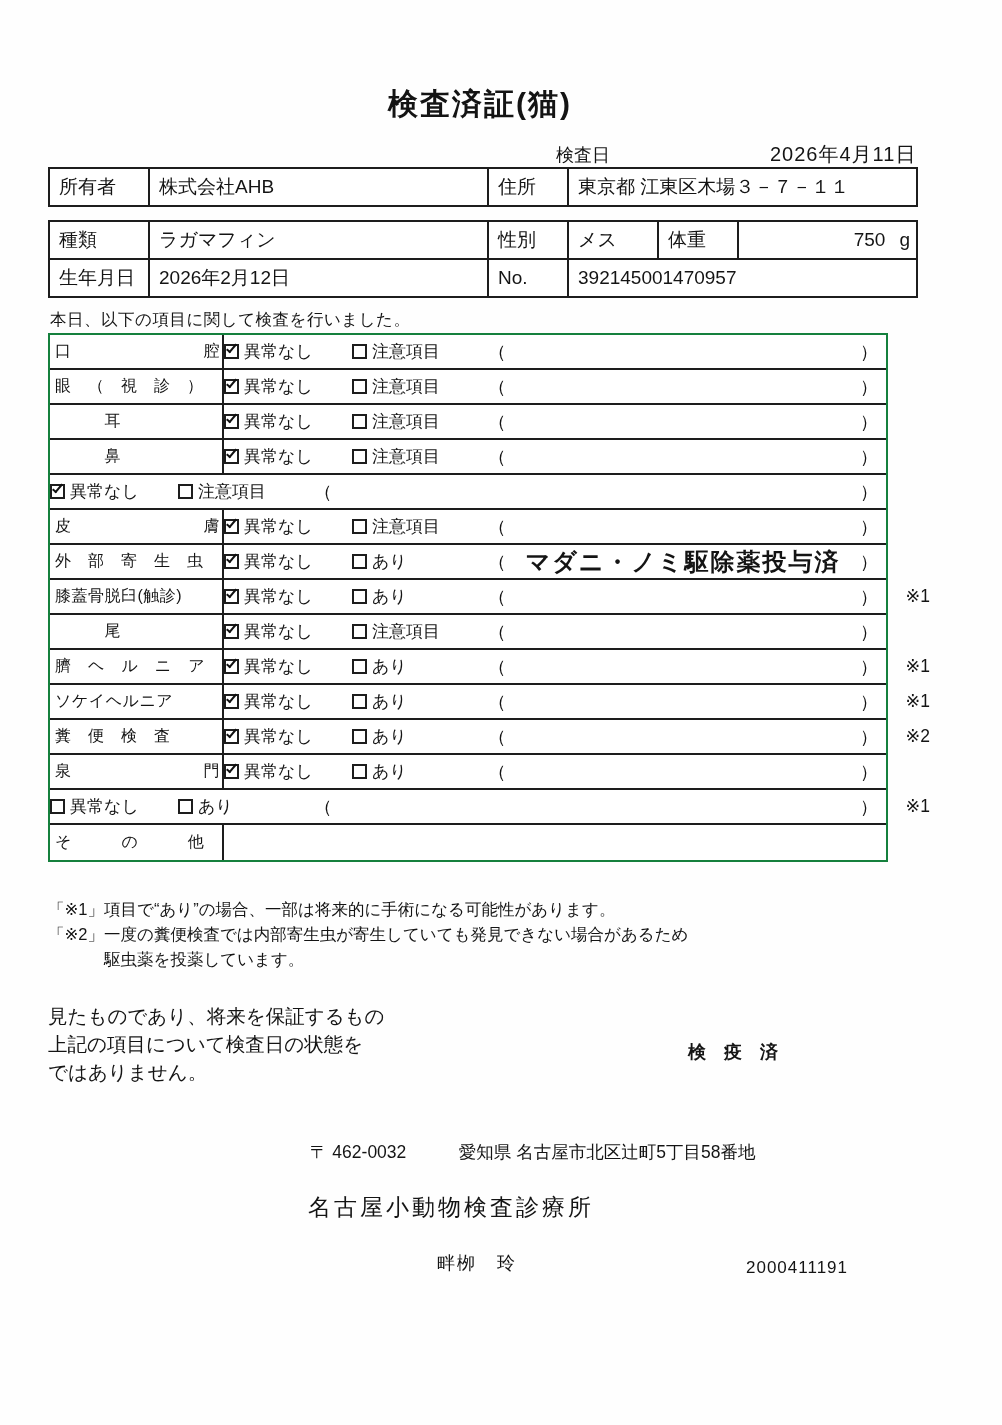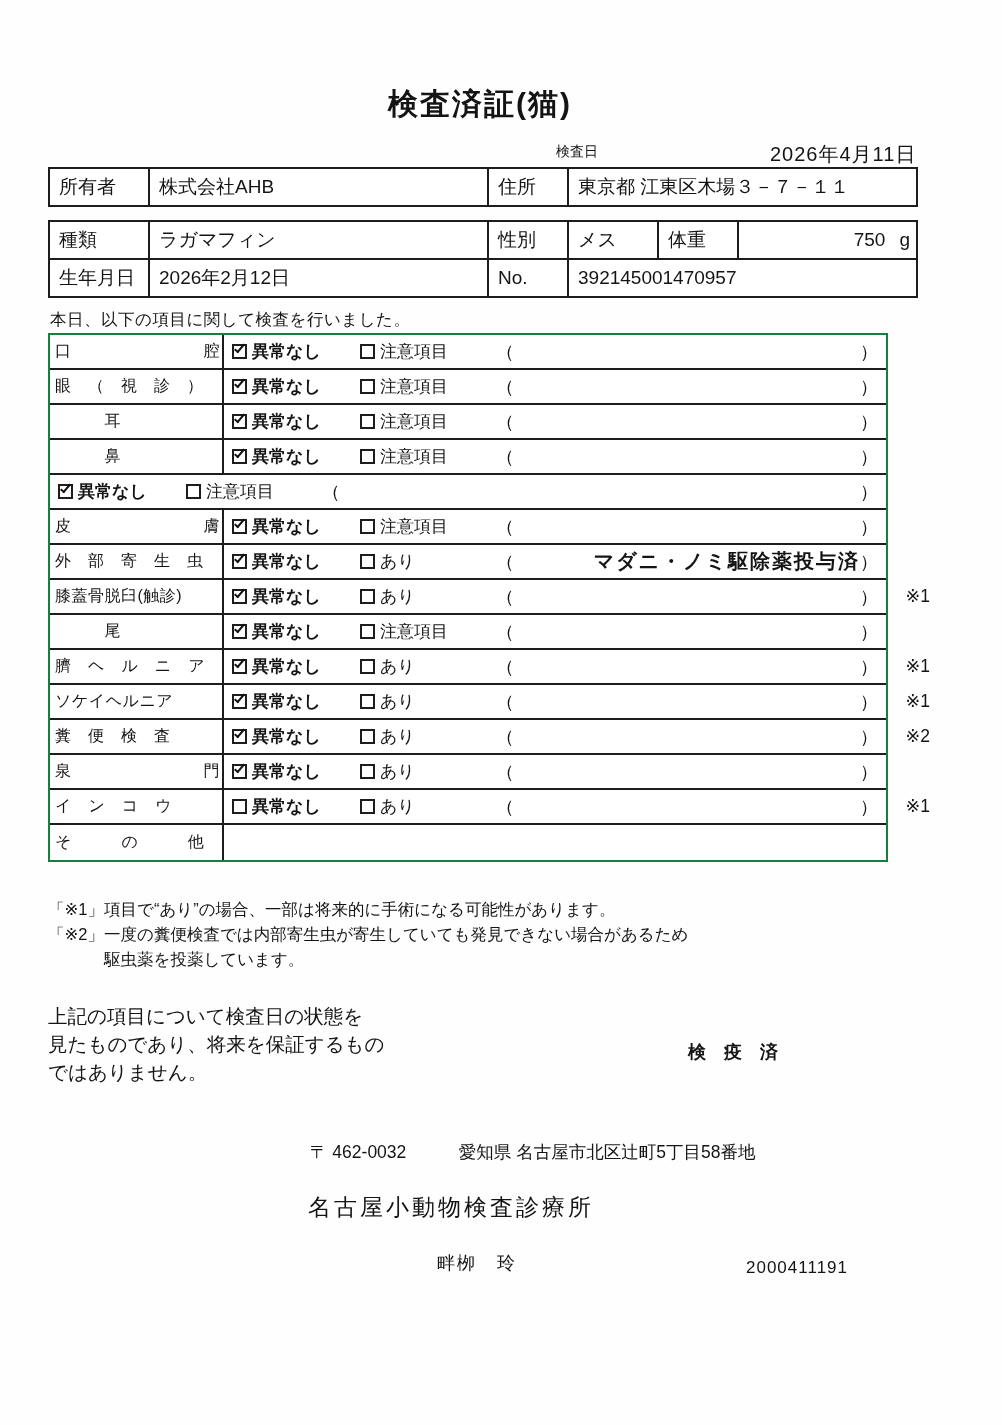--- a/index.html
+++ b/index.html
@@ -3,21 +3,21 @@
 <meta charset="utf-8">
 <style>
   * { margin:0; padding:0; box-sizing:border-box; }
   html,body { background:#ffffff; }
   body { font-family:"Liberation Sans","DejaVu Sans",sans-serif; color:#141414; }
   .page { position:relative; width:1002px; height:1425px; background:#fefefe; overflow:hidden; }
 
   .title { position:absolute; top:84px; left:0; width:960px; text-align:center;
            font-size:30px; font-weight:600; letter-spacing:2px; }
 
-  .date-label { position:absolute; left:556px; top:143px; font-size:14px; }
+  .date-label { position:absolute; left:556px; top:143px; font-size:18px; }
   .date-value { position:absolute; left:770px; top:141px; font-size:20px; letter-spacing:1px; }
 
   table.doc { border-collapse:collapse; table-layout:fixed; position:absolute; background:#fff; }
   table.doc td { border:2px solid #1d1d1d; padding:0 6px 0 9px; font-size:19px;
                  height:38px; vertical-align:middle; overflow:hidden; white-space:nowrap;margin-top:18px; }
   td.lbl { font-size:18px; }
   td.breed { font-size:15px; }
   td.weight { text-align:right; padding-right:24px; }
   td.weight .unit { margin-left:14px; }
   td.no-lbl { padding-left:20px; }
@@ -26,30 +26,30 @@
 
   .insp-table { position:absolute; left:48px; top:333px; width:840px;
                 border:2px solid #15803d; background:#fff; }
   .insp-row { display:flex; height:35px; border-bottom:2px solid #1d1d1d; position:relative; }
   .insp-row:last-child { border-bottom:none; }
   .insp-label { flex:0 0 174px; width:174px; border-right:2px solid #1d1d1d;
                 display:flex; align-items:center; padding-left:5px;
                 font-size:16px; white-space:pre; letter-spacing:0.5px; }
   .insp-content { flex:1; display:flex; align-items:center; }
   .cbwrap { display:inline-flex; align-items:center; gap:5px; }
-  .insp-content .cbwrap:nth-child(1) { width:128px; margin-left:8px;font-weight:bold; }
+  .insp-content .cbwrap:nth-child(1) { width:128px; margin-left:0; }
   .insp-content .cbwrap:nth-child(2) { width:136px; }
   .cb { width:15px; height:15px; border:2px solid #1d1d1d; position:relative; flex:0 0 auto; background:#fff; }
   .cb .mark { position:absolute; left:3px; top:-4px; width:5px; height:11px;
               border-right:2.5px solid #111; border-bottom:2.5px solid #111;
               transform:rotate(40deg); }
   .cblabel { font-size:17px; }
   .paren { flex:1; display:flex; align-items:center; font-size:18px; padding-right:8px; }
   .pchar { flex:0 0 auto; }
-  .paren-text { flex:1; text-align:right; font-size:20px; font-weight:600; letter-spacing:2px; }
+  .paren-text { flex:1; text-align:center; font-size:24px; font-weight:600; letter-spacing:2px; }
   .insp-note { position:absolute; right:-44px; top:6px; font-size:17.5px; white-space:nowrap; }
 
   .footnotes { position:absolute; left:48px; top:897px; font-size:16.5px; }
   .fn-line { line-height:25px; }
   .fn-indent { padding-left:56px; }
 
   .disclaimer { position:absolute; left:48px; top:1002px; font-size:19.5px; }
   .disc-line { line-height:28px; }
 
   .quarantine { position:absolute; left:688px; top:1040px; font-size:18px; font-weight:600; }
@@ -374,21 +374,20 @@
             <span class="cblabel">あり</span>
           </span>
           <div class="paren">
             <span class="pchar">（</span>
             <span class="paren-text"></span>
             <span class="pchar">）</span>
           </div>
         </div>
       </div>
       <div class="insp-row">
-        <div class="insp-label">イ　ン　コ　ウ</div>
         <div class="insp-content">
           <span class="cbwrap">
             <span class="cb"></span>
             <span class="cblabel">異常なし</span>
           </span>
           <span class="cbwrap">
             <span class="cb"></span>
             <span class="cblabel">あり</span>
           </span>
           <div class="paren">
@@ -405,22 +404,22 @@
       </div>
     </div>
 
   <div class="footnotes">
       <div class="fn-line">「※1」項目で“あり”の場合、一部は将来的に手術になる可能性があります。</div>
       <div class="fn-line">「※2」一度の糞便検査では内部寄生虫が寄生していても発見できない場合があるため</div>
       <div class="fn-line fn-indent">駆虫薬を投薬しています。</div>
     </div>
 
   <div class="disclaimer">
+      <div class="disc-line">見たものであり、将来を保証するもの</div>
       <div class="disc-line">上記の項目について検査日の状態を</div>
-      <div class="disc-line">見たものであり、将来を保証するもの</div>
       <div class="disc-line">ではありません。</div>
     </div>
 
   <div class="quarantine">検　疫　済</div>
 
   <div class="addr">〒 462-0032　　　愛知県 名古屋市北区辻町5丁目58番地</div>
   <div class="clinic">名古屋小動物検査診療所</div>
   <div class="examiner">畔栁　玲</div>
   <div class="docnum">2000411191</div>
 

